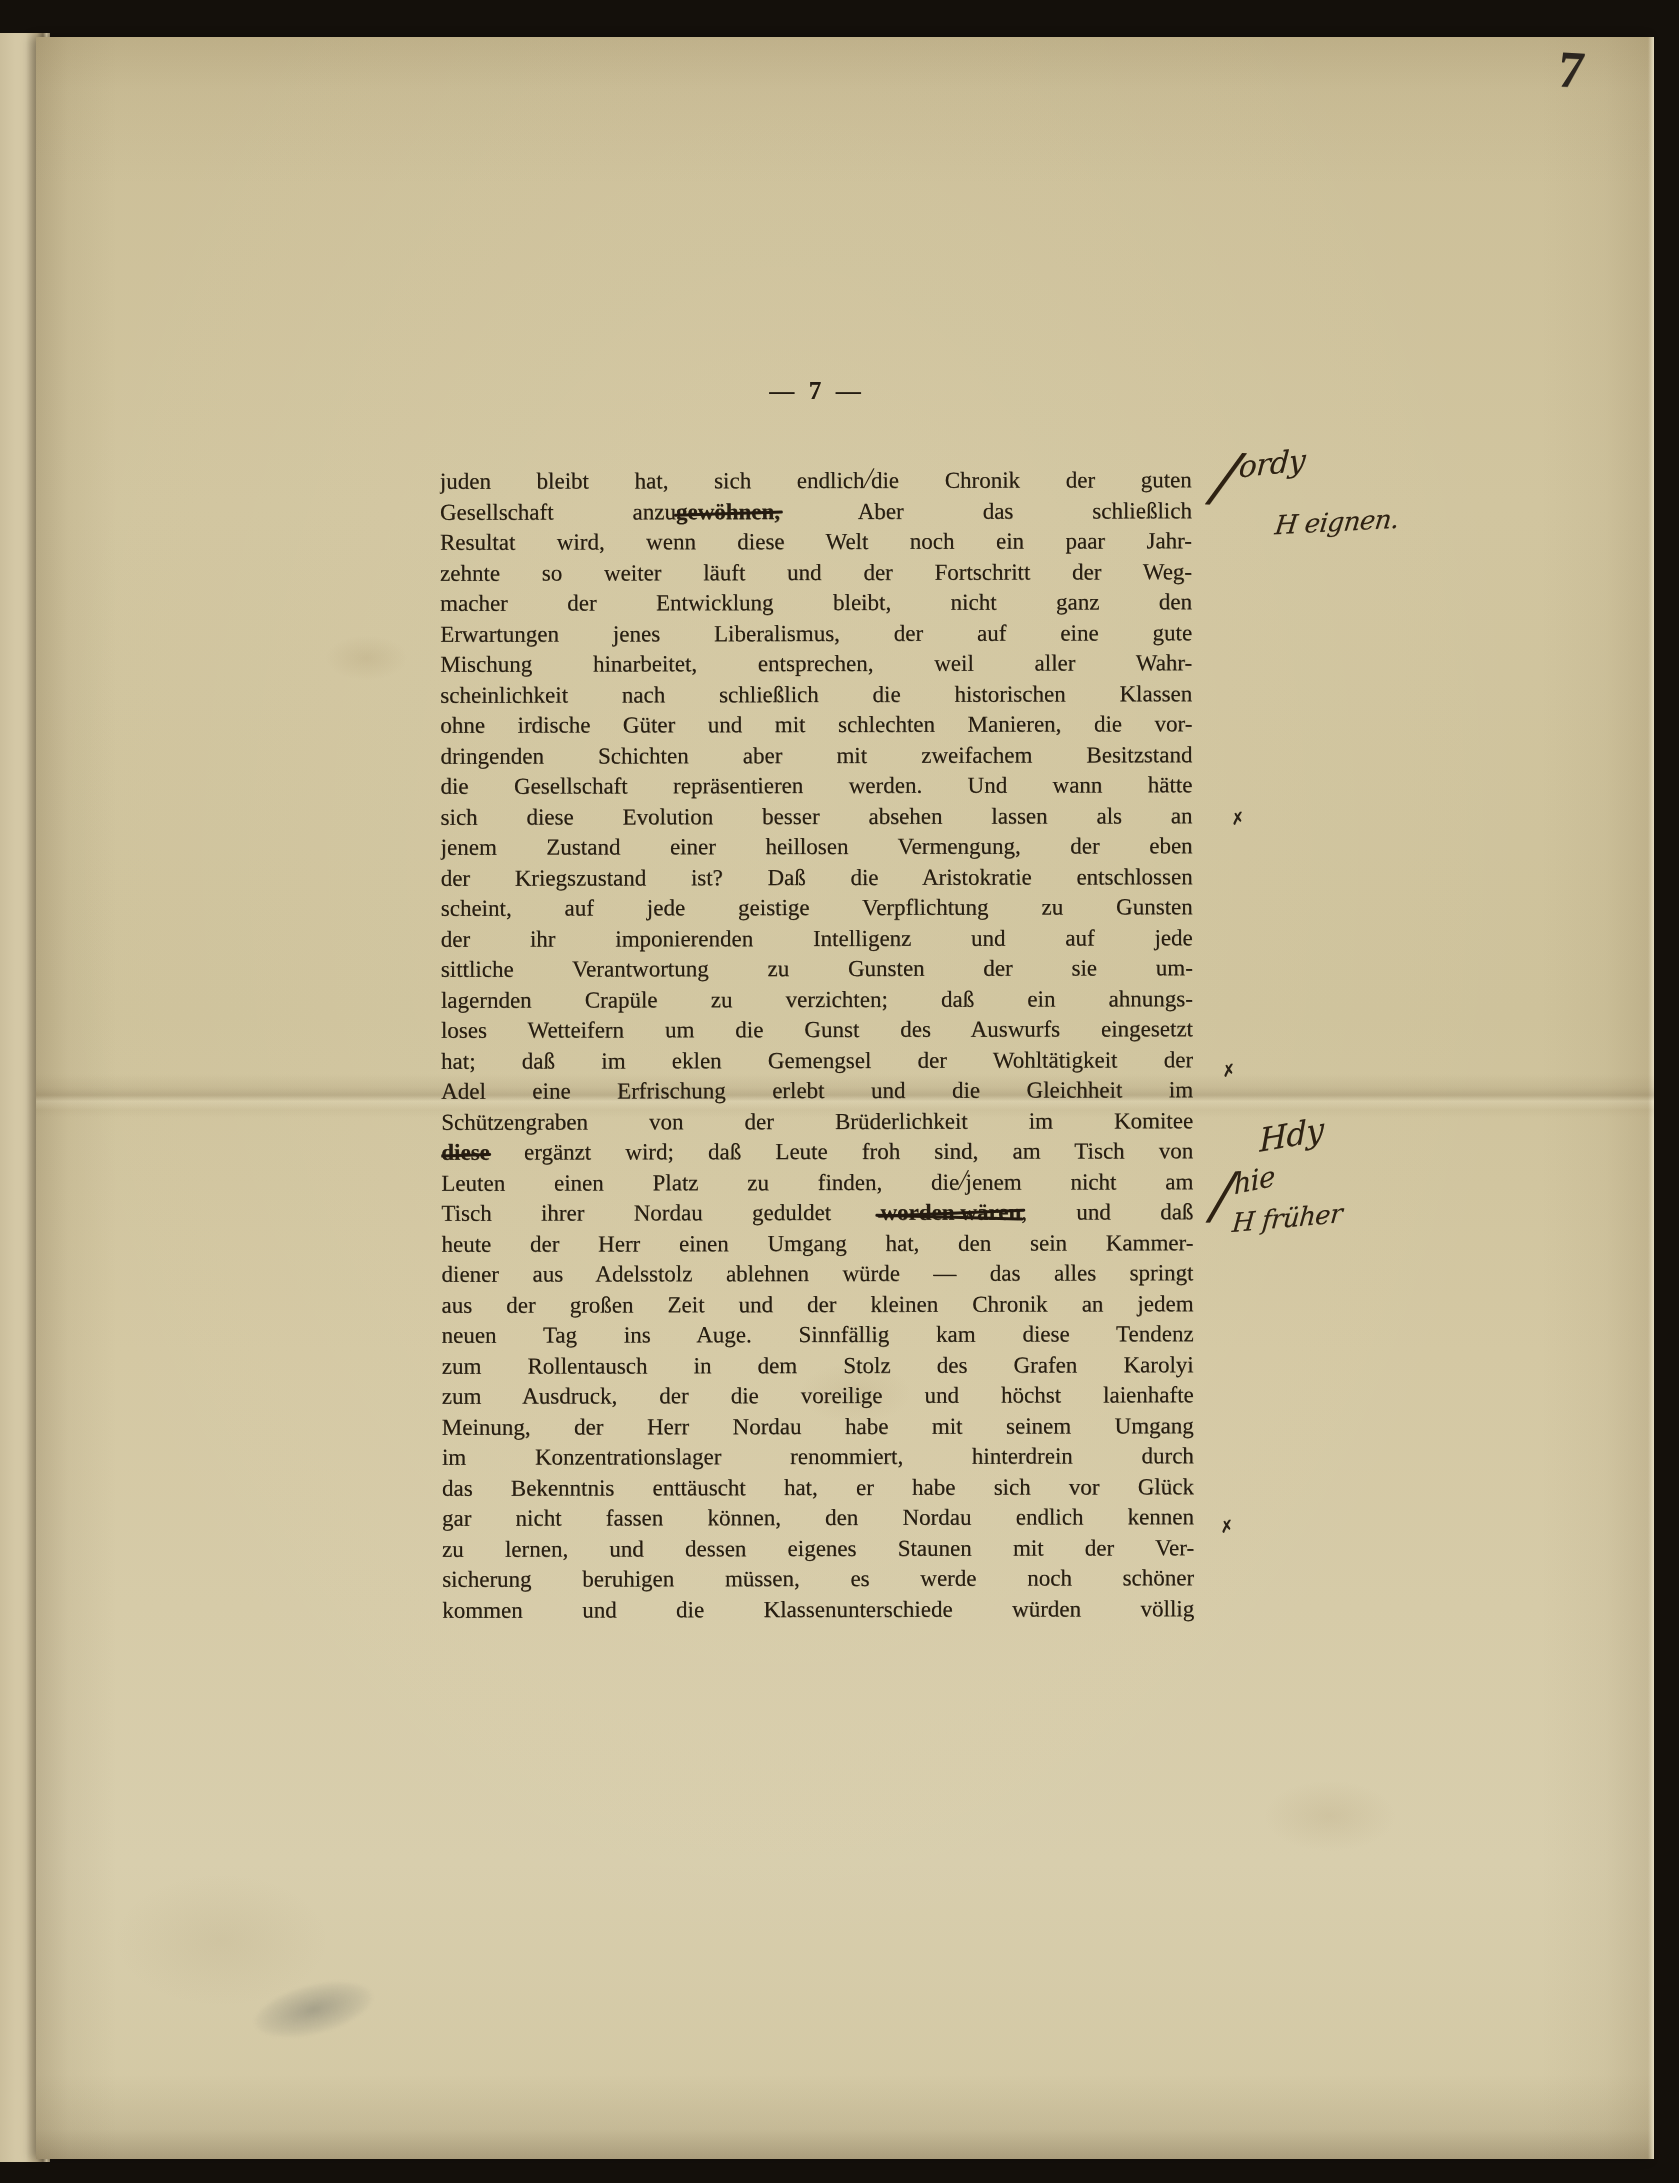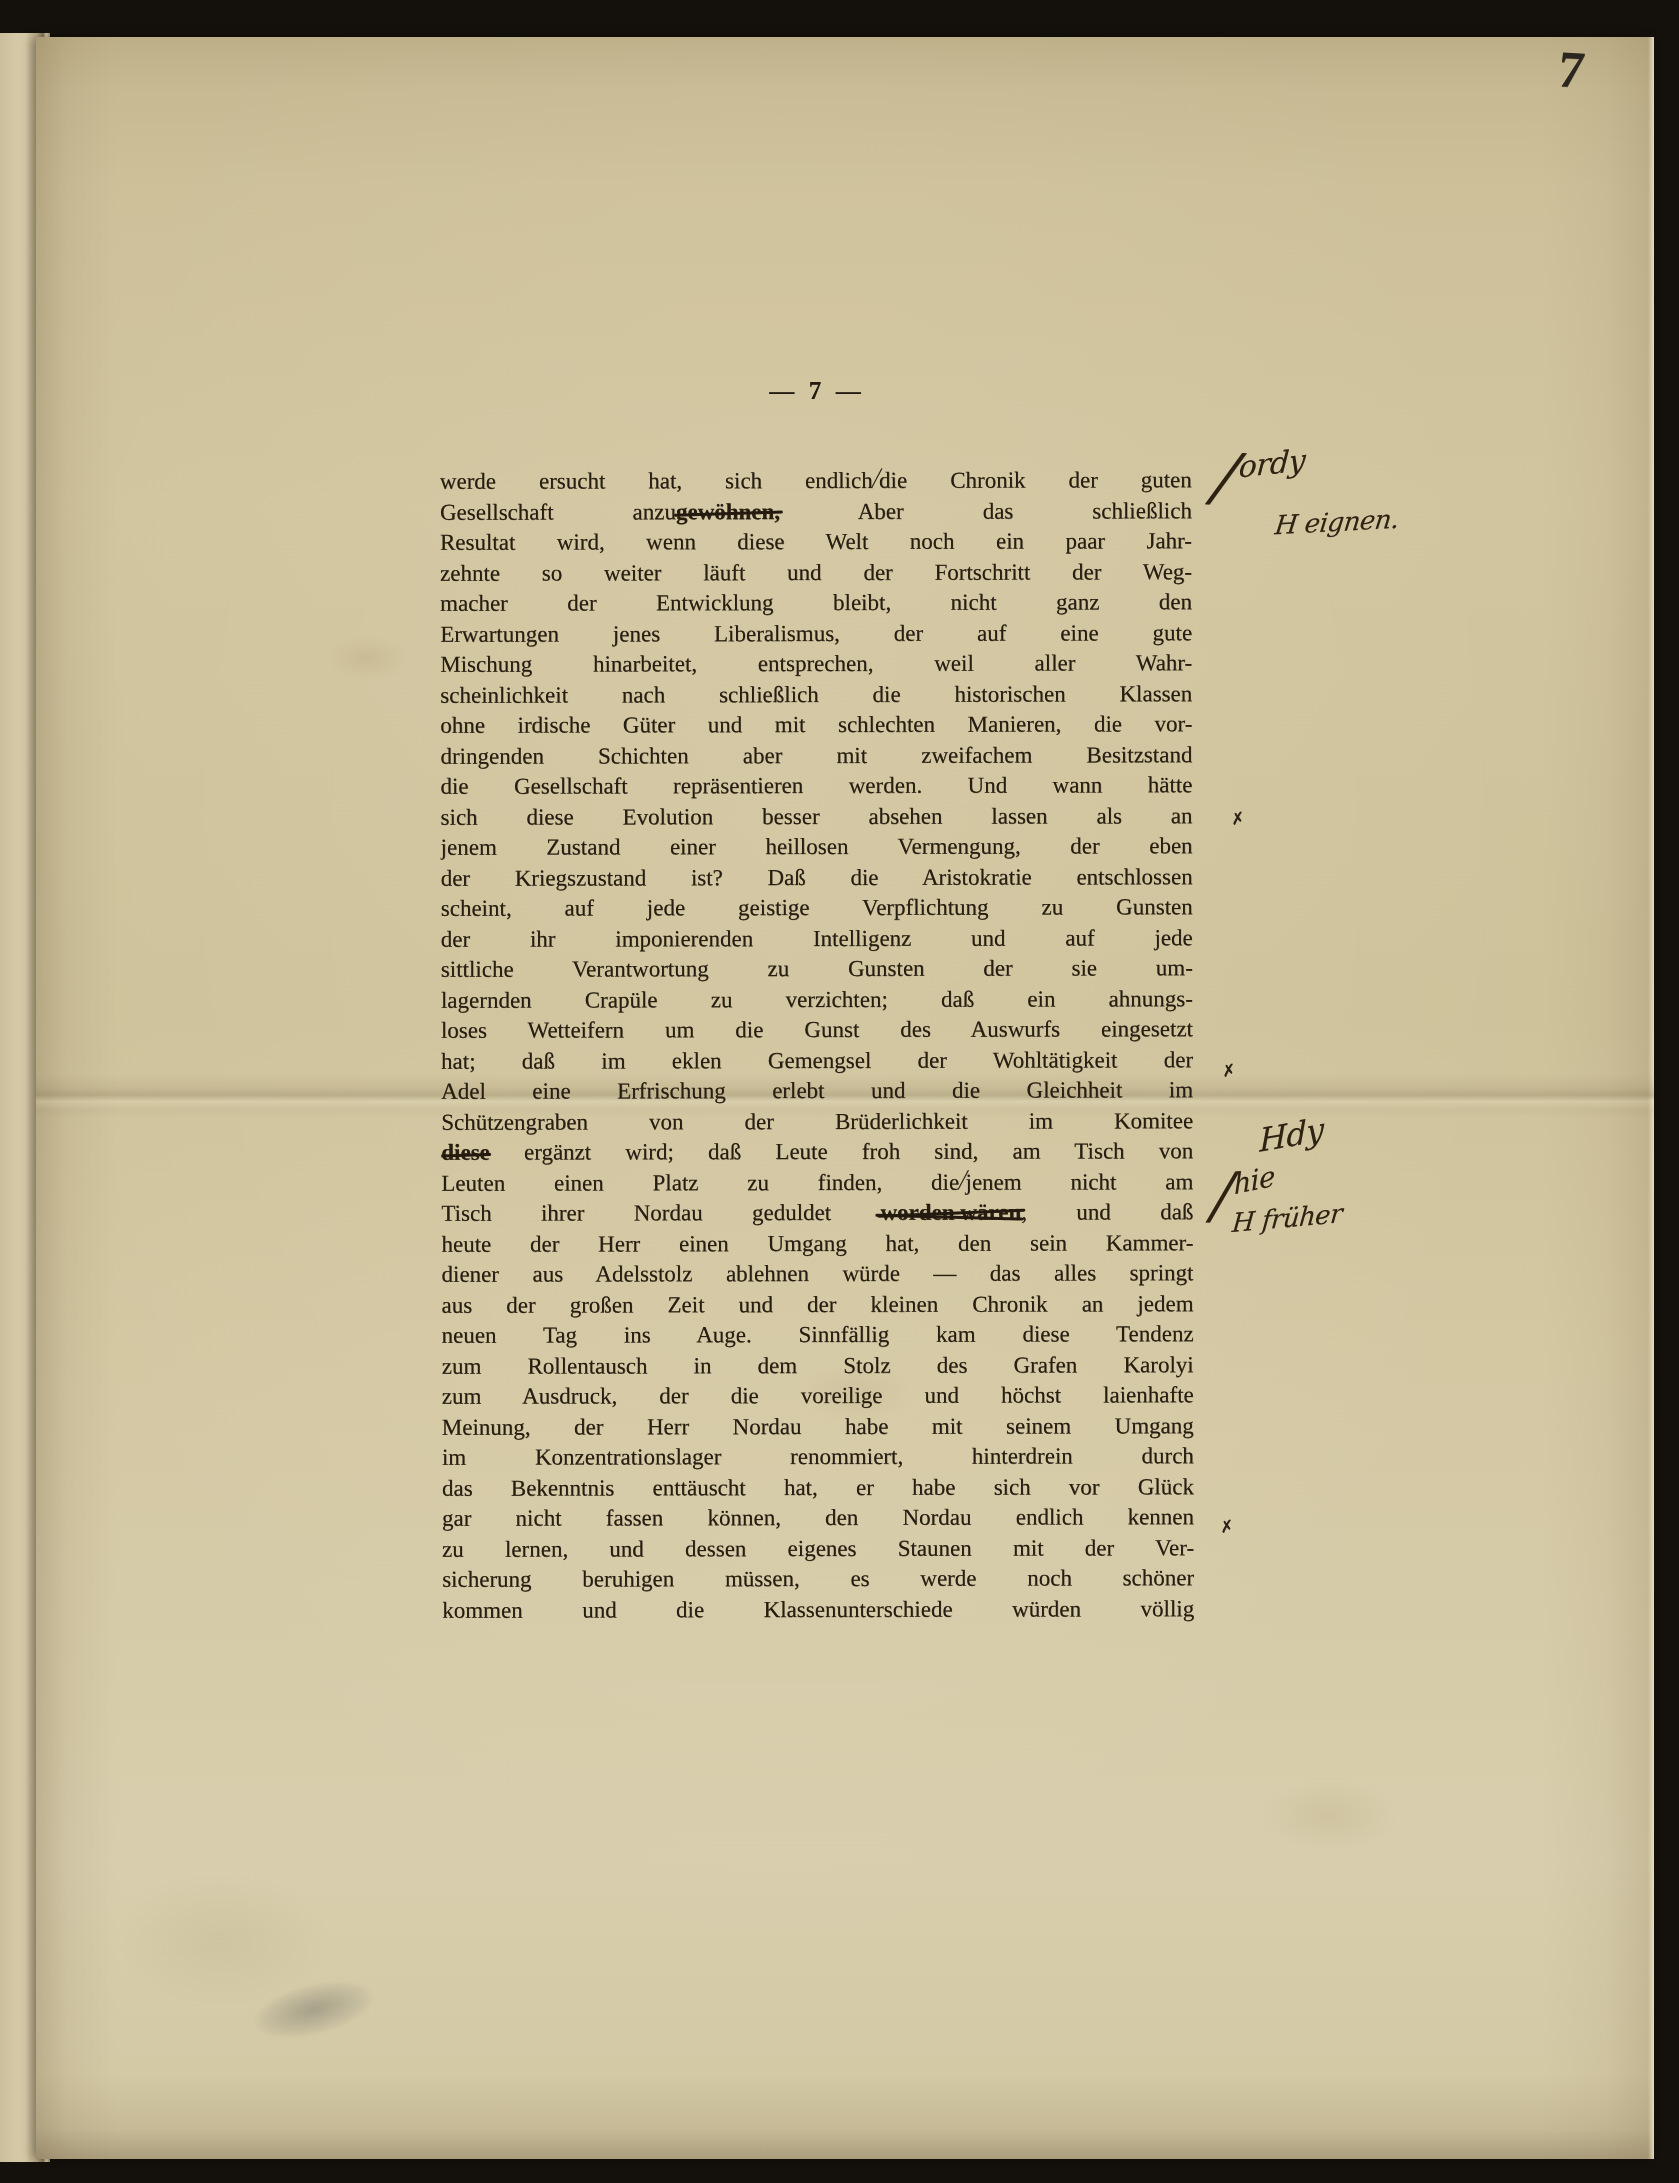--- a/index.html
+++ b/index.html
@@ -118,21 +118,21 @@
   <div class="stain s2"></div>
   <div class="stain s3"></div>
   <div class="stain s4"></div>
   <div class="smudge"></div>
 
   <div class="corner-seven">7</div>
 
   <div class="page-number">— 7 —</div>
 
   <div class="text-block">
-      <div class="line"><span>werde ersucht hat, sich endlich</span><span class="hand">/</span><span>die Chronik der guten</span></div>
+      <div class="line"><span>juden bleibt hat, sich endlich</span><span class="hand">/</span><span>die Chronik der guten</span></div>
       <div class="line"><span>Gesellschaft anzu</span><span class="strike">gewöhnen,</span><span> Aber das schließlich</span></div>
       <div class="line"><span>Resultat wird, wenn diese Welt noch ein paar Jahr-</span></div>
       <div class="line"><span>zehnte so weiter läuft und der Fortschritt der Weg-</span></div>
       <div class="line"><span>macher der Entwicklung bleibt, nicht ganz den</span></div>
       <div class="line"><span>Erwartungen jenes Liberalismus, der auf eine gute</span></div>
       <div class="line"><span>Mischung hinarbeitet, entsprechen, weil aller Wahr-</span></div>
       <div class="line"><span>scheinlichkeit nach schließlich die historischen Klassen</span></div>
       <div class="line"><span>ohne irdische Güter und mit schlechten Manieren, die vor-</span></div>
       <div class="line"><span>dringenden Schichten aber mit zweifachem Besitzstand</span></div>
       <div class="line"><span>die Gesellschaft repräsentieren werden. Und wann hätte</span></div>

